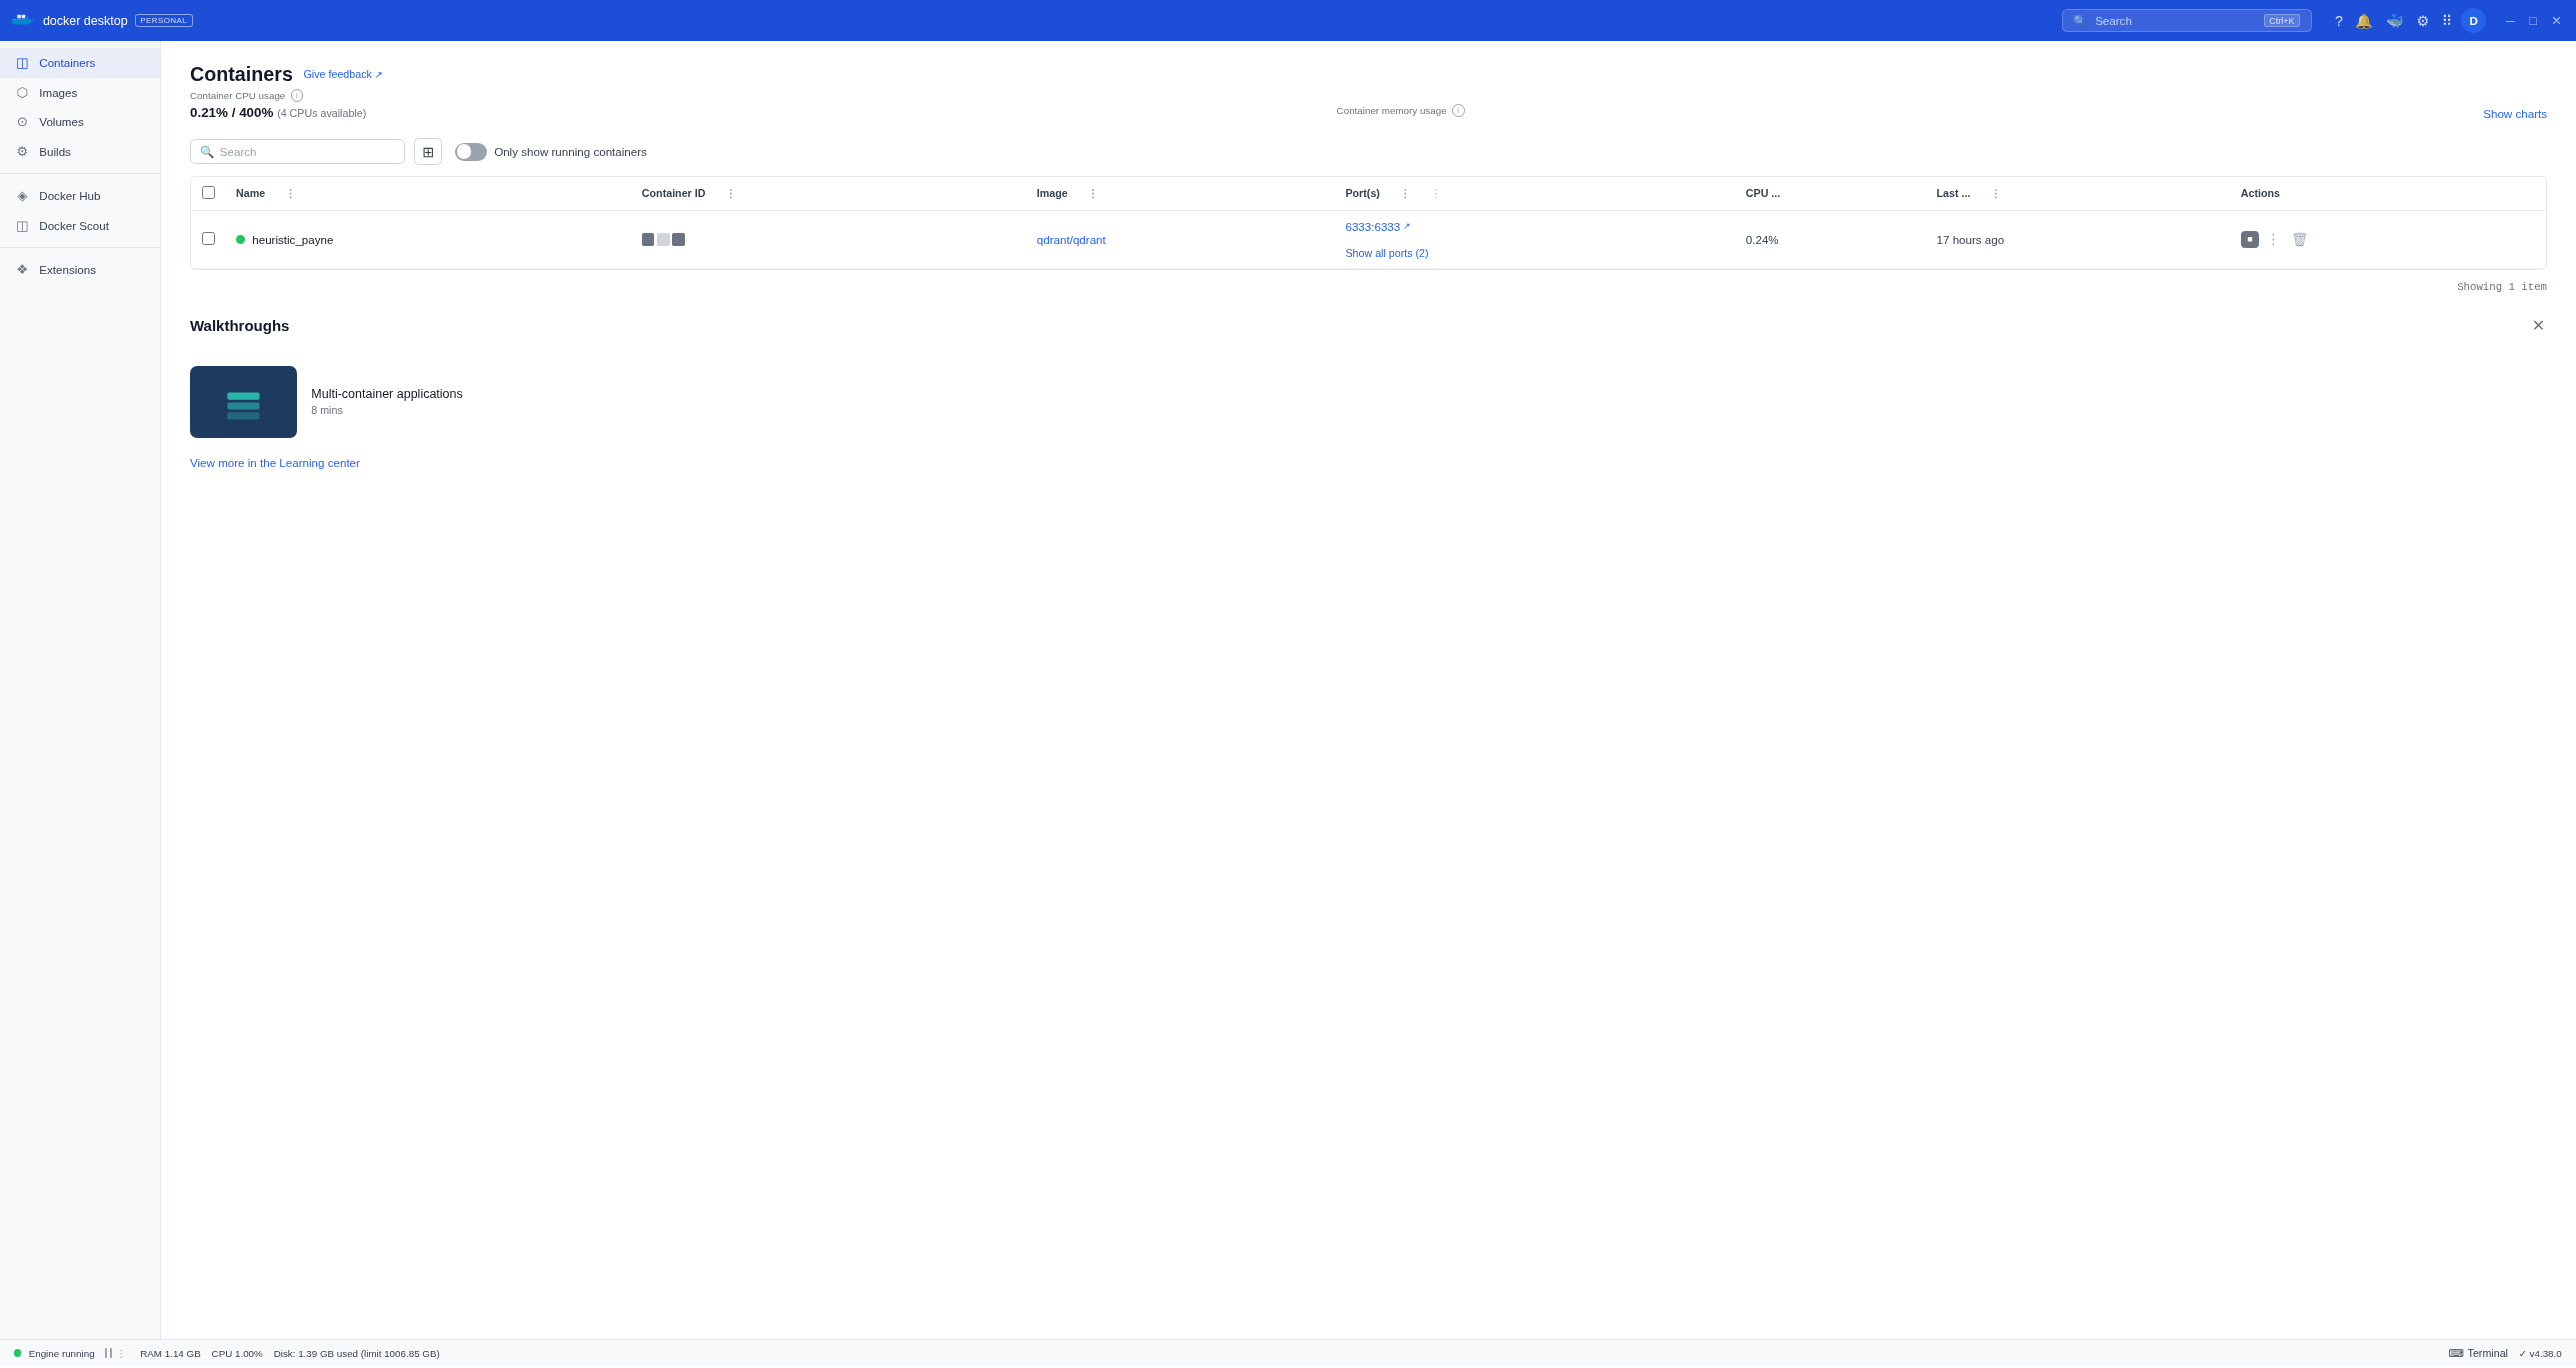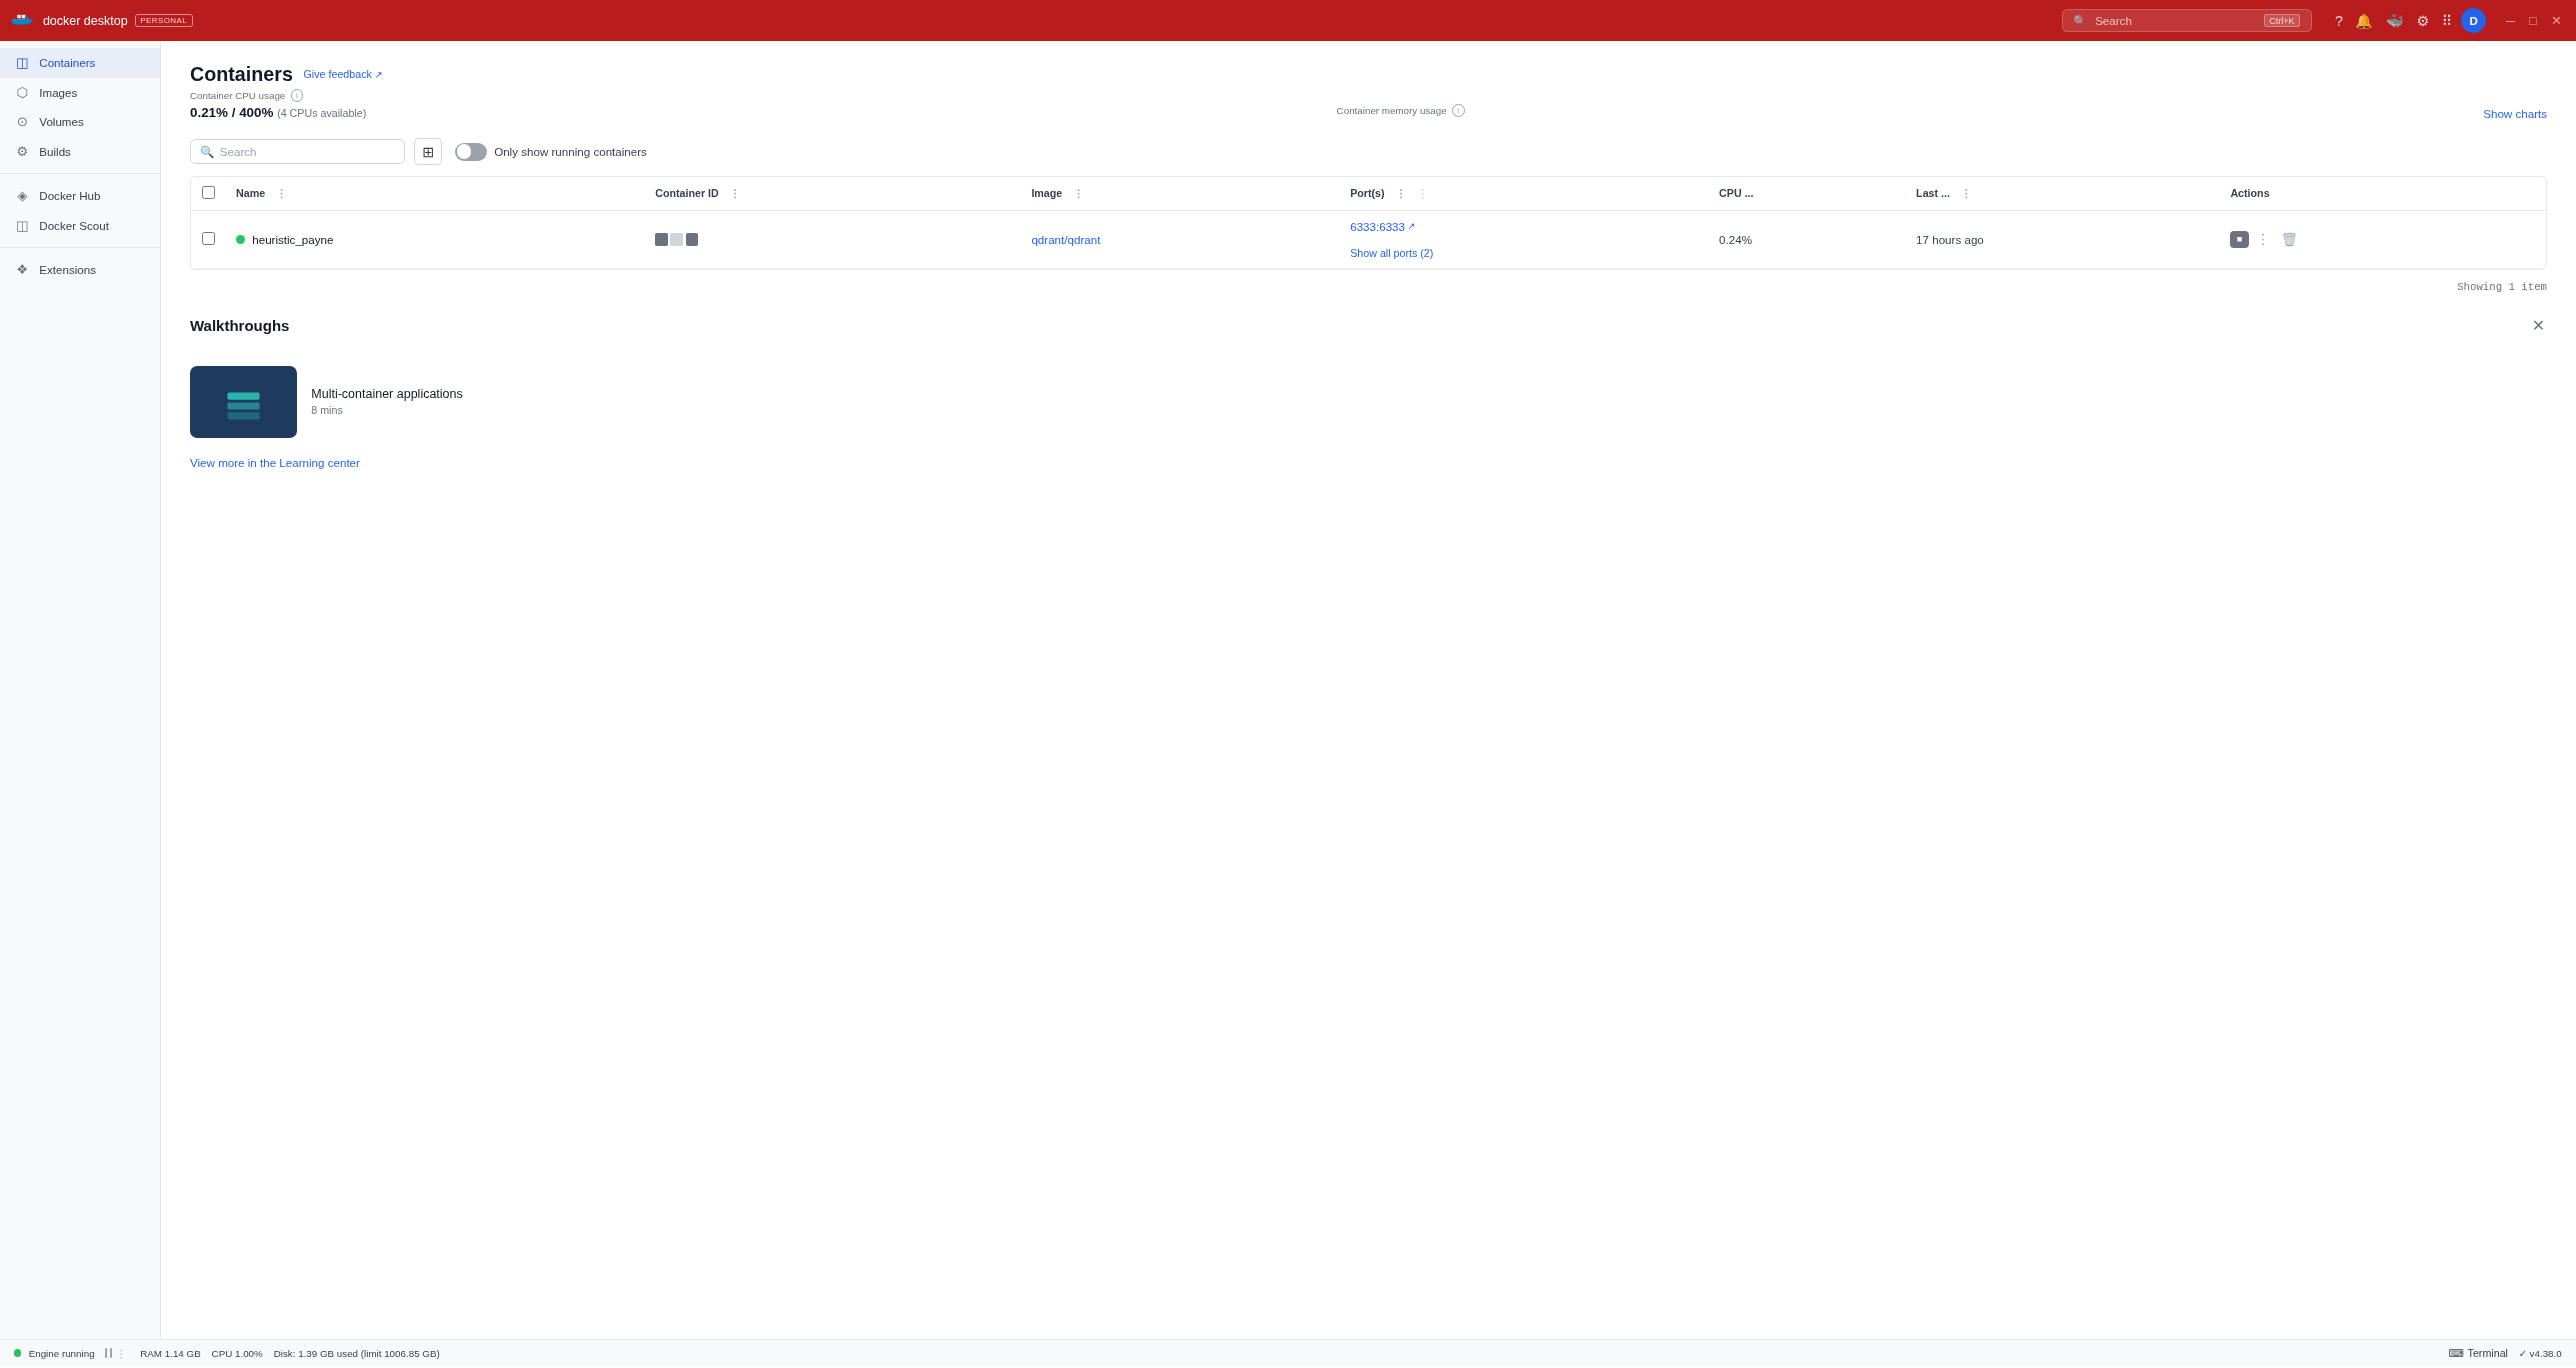--- a/index.html
+++ b/index.html
@@ -1,20 +1,20 @@
 <!DOCTYPE html>
 <html style="font-size:14.3px"><head>
   <meta charset="utf-8">
   <style>
     * { box-sizing: border-box; margin: 0; padding: 0; }
     body { font-family: -apple-system, BlinkMacSystemFont, 'Segoe UI', sans-serif; background: #fff; color: #1a1a2e; font-size: 11.6px; height: 100vh; overflow: hidden; }
 
     
     .titlebar {
-      background: #b91c1c;
+      background: #1d4ed8;
       display: flex;
       align-items: center;
       height: 41px;
       padding: 0 10.7px;
       gap: 9px;
       user-select: none;
     }
     .titlebar-logo {
       display: flex;
       align-items: center;
@@ -277,21 +277,21 @@
     .containers-table th {
       text-align: left;
       font-size: 10.7px;
       font-weight: 600;
       color: #374151;
       padding: 9px 10.7px;
       border-bottom: 1.8px solid #e5e7eb;
       white-space: nowrap;
     }
     .containers-table th .th-inner {
-      display: flex; align-items: center; gap: 11px;
+      display: flex; align-items: center; gap: 20px;
     }
     .containers-table td {
       padding: 9px 10.7px;
       font-size: 11.6px;
       color: #374151;
       border-bottom: 0.9px solid #f3f4f6;
       vertical-align: middle;
     }
 
     .container-table-wrap {

